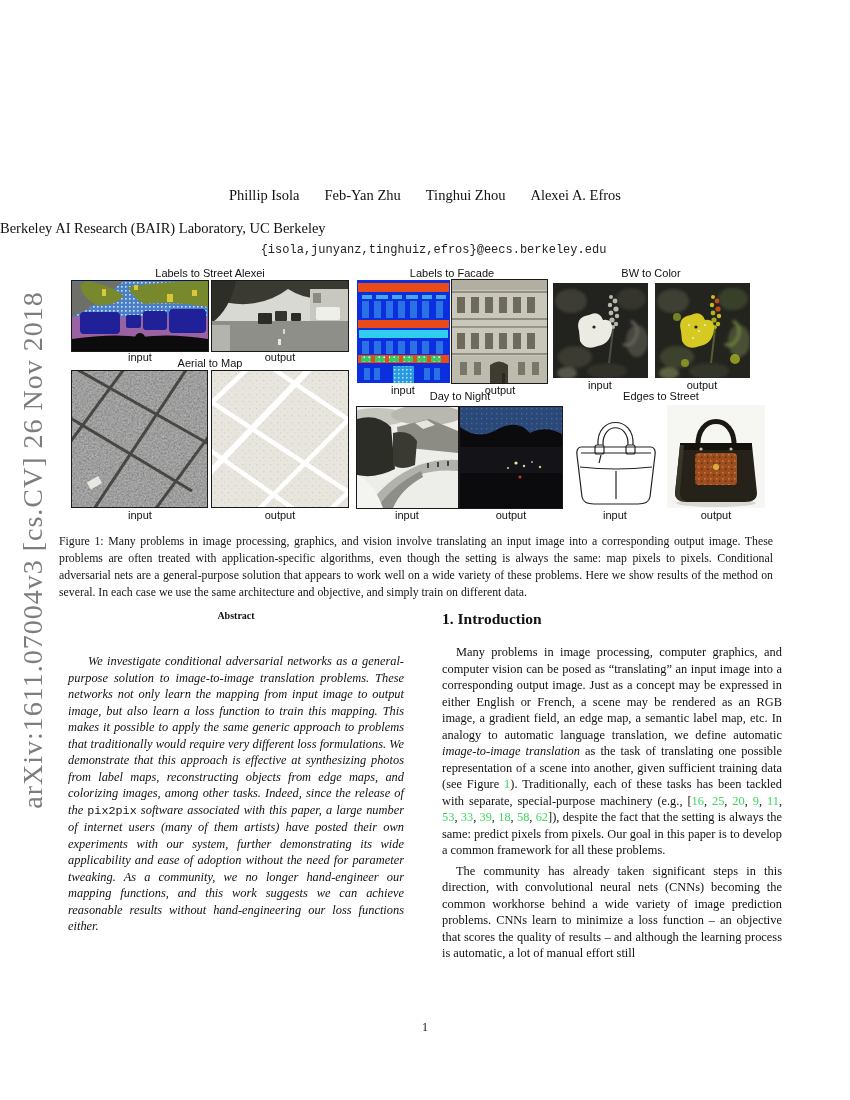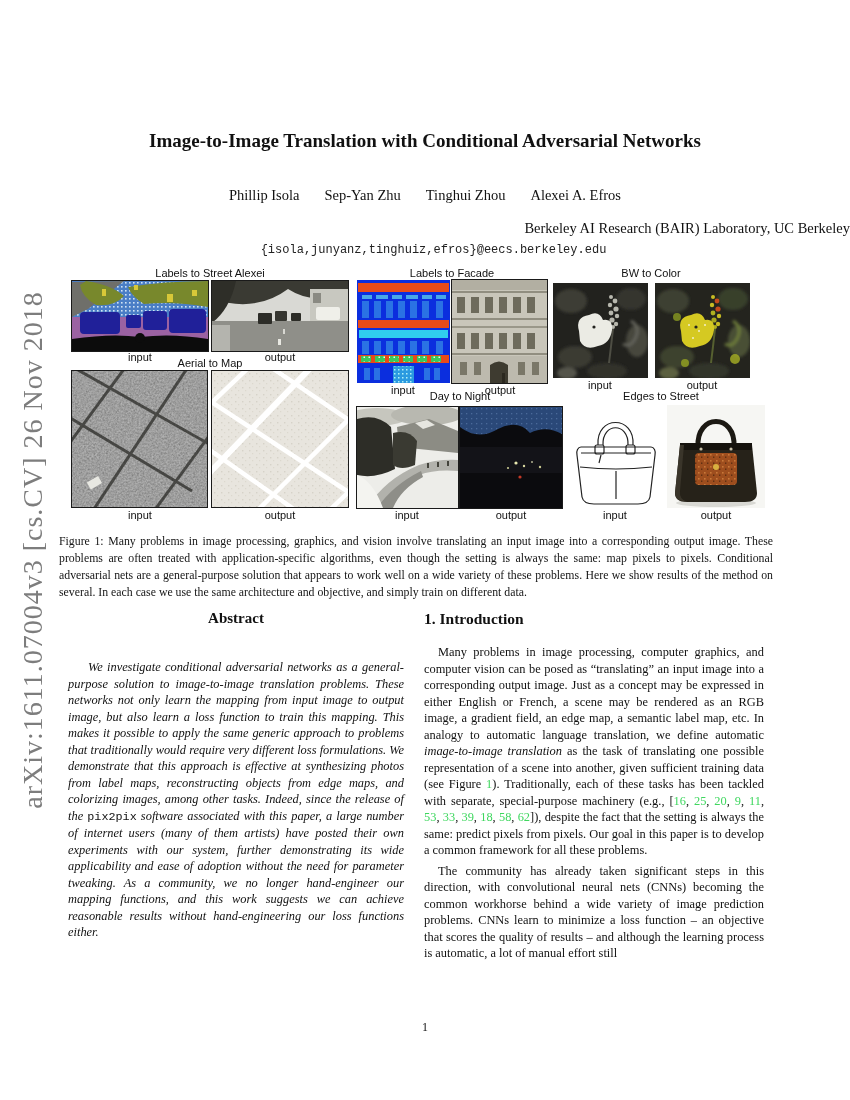--- a/index.html
+++ b/index.html
@@ -13,59 +13,58 @@
     position:absolute; left:33px; top:550px;
     transform:translate(-50%,-50%) rotate(-90deg);
     white-space:nowrap; font-size:28px; letter-spacing:1px;
     color:var(--arxiv-gray,#7d7d7d); font-family:"Liberation Serif", serif;
   }
   
   .paper-title { position:absolute; top:130px; left:0; width:100%; text-align:center;
     font-size:19px; font-weight:bold; }
   .authors { position:absolute; top:187px; left:0; width:100%;
     display:flex; justify-content:center; gap:25px; font-size:14.5px; }
-  .affiliation { position:absolute; top:220px; left:0; width:100%; text-align:right; font-size:14.5px; }
+  .affiliation { position:absolute; top:220px; left:0; width:100%; text-align:left; font-size:14.5px; }
   .email { position:absolute; top:243px; left:0; width:100%; text-align:center;
     font-family:"Liberation Mono", monospace; font-size:12px; color:#222;padding-left:17px; }
   
   .fg-title { position:absolute; width:200px; text-align:center;
     font-family:"Liberation Sans", sans-serif; font-size:11px; color:#111; }
   .io-label { position:absolute; width:100px; text-align:center;
     font-family:"Liberation Sans", sans-serif; font-size:11px; color:#111; }
   .fimg { position:absolute; display:block; }
   .bordered { outline:1px solid #1a1a1a; }
   .caption { position:absolute; left:59px; top:533px; width:714px;
     font-size:11.8px; line-height:16.9px; text-align:justify; color:#151515; }
   
   .col-left  { position:absolute; left:68px;  top:610px; width:336px; }
-  .col-right { position:absolute; left:424px; top:610px; width:340px; }
-  .abstract-heading { text-align:center; font-weight:bold; font-size:15px; }
+  .col-right { position:absolute; left:442px; top:610px; width:340px; }
+  .abstract-heading { text-align:center; font-weight:bold; font-size:10px; }
   .abstract-body { margin-top:32px; font-style:italic; font-size:12.4px;
     line-height:16.5px; text-align:justify; text-indent:20px; }
   .section-heading { font-weight:bold; font-size:15.5px; }
   .body-par { margin-top:16px; font-size:12.4px; line-height:16.5px;
     text-align:justify; text-indent:14px; }
   .body-par + .body-par { margin-top:4px; }
   .mono { font-family:"Liberation Mono", monospace; font-style:normal; font-size:0.95em; }
   .em { font-style:italic; }
   .cite { color:var(--cite-green,#3fd75f); }
   .footer-pagenum { position:absolute; top:1020px; left:0; width:100%;
     text-align:center; font-size:12px; }
 </style>
 </head>
 <body>
 
 <div class="page">
 
   <div class="arxiv-banner">arXiv:1611.07004v3  [cs.CV]  26 Nov 2018</div>
 
-  <div class="paper-title">Image-to-Image Translation with Conditional Adversarial Networks</div>
   <div class="authors">
     <span>Phillip Isola</span>
-    <span>Sep-Yan Zhu</span>
+    <span>Feb-Yan Zhu</span>
     <span>Tinghui Zhou</span>
     <span>Alexei A. Efros</span>
   </div>
   <div class="affiliation">Berkeley AI Research (BAIR) Laboratory, UC Berkeley</div>
   <div class="email">{isola,junyanz,tinghuiz,efros}@eecs.berkeley.edu</div>
 
   <div class="fg-title" style="left:110px; top:267px;">Labels to Street Alexei</div>
   <div class="fg-title" style="left:352px; top:267px;">Labels to Facade</div>
   <div class="fg-title" style="left:551px; top:267px;">BW to Color</div>
   <div class="fg-title" style="left:110px; top:357px;">Aerial to Map</div>

